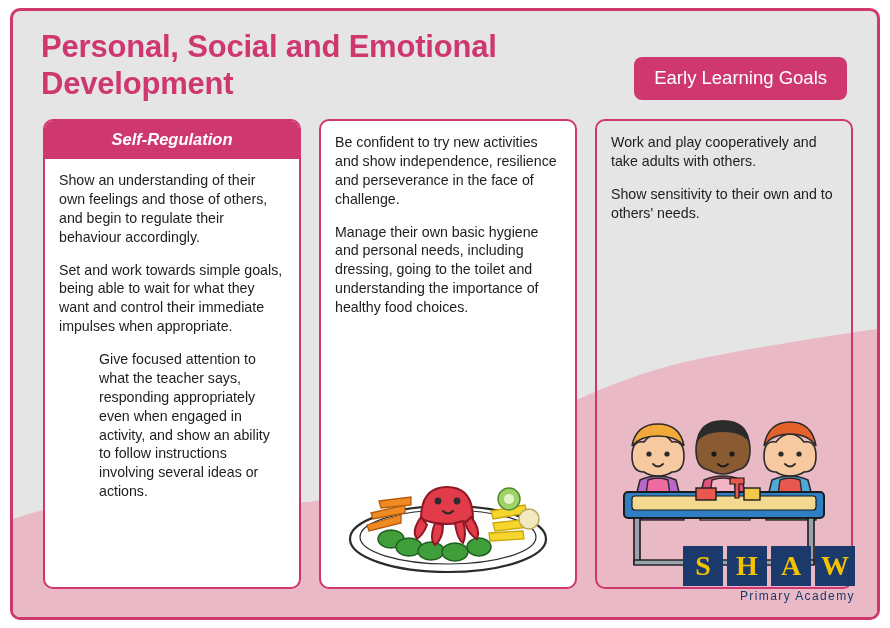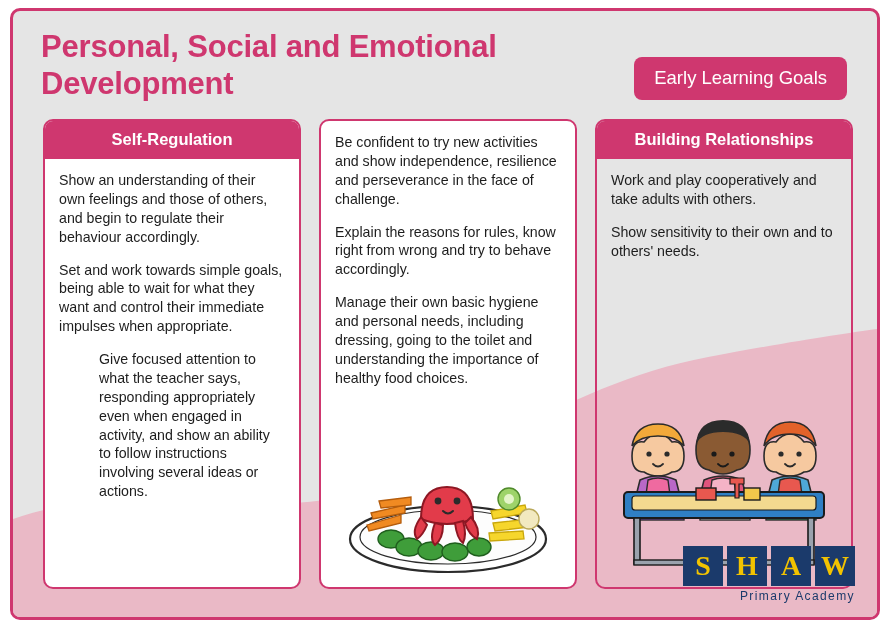--- a/index.html
+++ b/index.html
@@ -95,20 +95,21 @@
     background: transparent;
     border-color: #cf376f;
   }
   .card-title {
     background: #cf376f;
     color: #ffffff;
     font-size: 16.5px;
     font-weight: bold;
     text-align: center;
     padding: 9px 6px 10px 6px;
+    font-style: italic;
   }
   .card-body {
     padding: 12px 14px 8px 14px;
     flex: 1 1 auto;
     position: relative;
   }
   .card.third .card-body { background: transparent; }
   .para {
     margin: 0 0 14px 0;
     color: #1d1d1d;
@@ -187,21 +188,20 @@
         <div class="card-body">
           <p class="para">Show an understanding of their own feelings and those of others, and begin to regulate their behaviour accordingly.</p>
           <p class="para">Set and work towards simple goals, being able to wait for what they want and control their immediate impulses when appropriate.</p>
           <p class="para">Give focused attention to what the teacher says, responding appropriately even when engaged in activity, and show an ability to follow instructions involving several ideas or actions.</p>
         </div>
       </div>
 
       <div class="card">
         <div class="card-body">
           <p class="para">Be confident to try new activities and show independence, resilience and perseverance in the face of challenge.</p>
-          <p class="para">Explain the reasons for rules, know right from wrong and try to behave accordingly.</p>
           <p class="para">Manage their own basic hygiene and personal needs, including dressing, going to the toilet and understanding the importance of healthy food choices.</p>
 
           <div class="illus illus-veg">
             <svg width="210" height="110" viewBox="0 0 210 110" aria-hidden="true">
 
               <ellipse cx="105" cy="72" rx="98" ry="33" fill="#ffffff" stroke="#2b2b2b" stroke-width="2.2"></ellipse>
               <ellipse cx="105" cy="70" rx="88" ry="27" fill="#fdfdfd" stroke="#2b2b2b" stroke-width="1.2"></ellipse>
 
               <g fill="#3f9d3a" stroke="#1f5e1d" stroke-width="1.4">
                 <ellipse cx="48" cy="72" rx="13" ry="9"></ellipse>
@@ -238,21 +238,20 @@
                 <circle cx="95" cy="34" r="3.4" fill="#2b2b2b"></circle>
                 <circle cx="114" cy="34" r="3.4" fill="#2b2b2b"></circle>
                 <path d="M100 44 q5 5 10 0" fill="none" stroke="#2b2b2b" stroke-width="2" stroke-linecap="round"></path>
               </g>
             </svg>
           </div>
         </div>
       </div>
 
       <div class="card third">
-        <div class="card-title">Building Relationships</div>
         <div class="card-body">
           <p class="para">Work and play cooperatively and take adults with others.</p>
           <p class="para">Show sensitivity to their own and to others' needs.</p>
 
           <div class="illus illus-kids">
             <svg width="240" height="185" viewBox="0 0 240 185" aria-hidden="true">
 
               <g>
                 <path d="M40 58 q-12 -2 -12 14 q0 16 12 16 q6 4 14 4 q8 0 14 -4 q12 0 12 -16 q0 -16 -12 -14 q-6 -8 -14 -8 q-8 0 -14 8 Z" fill="#f6c9a0" stroke="#2b2b2b" stroke-width="1.6"></path>
                 <path d="M28 62 q4 -22 26 -22 q22 0 26 22 q-8 -10 -26 -10 q-18 0 -26 10 Z" fill="#f2a93a" stroke="#2b2b2b" stroke-width="1.6"></path>

